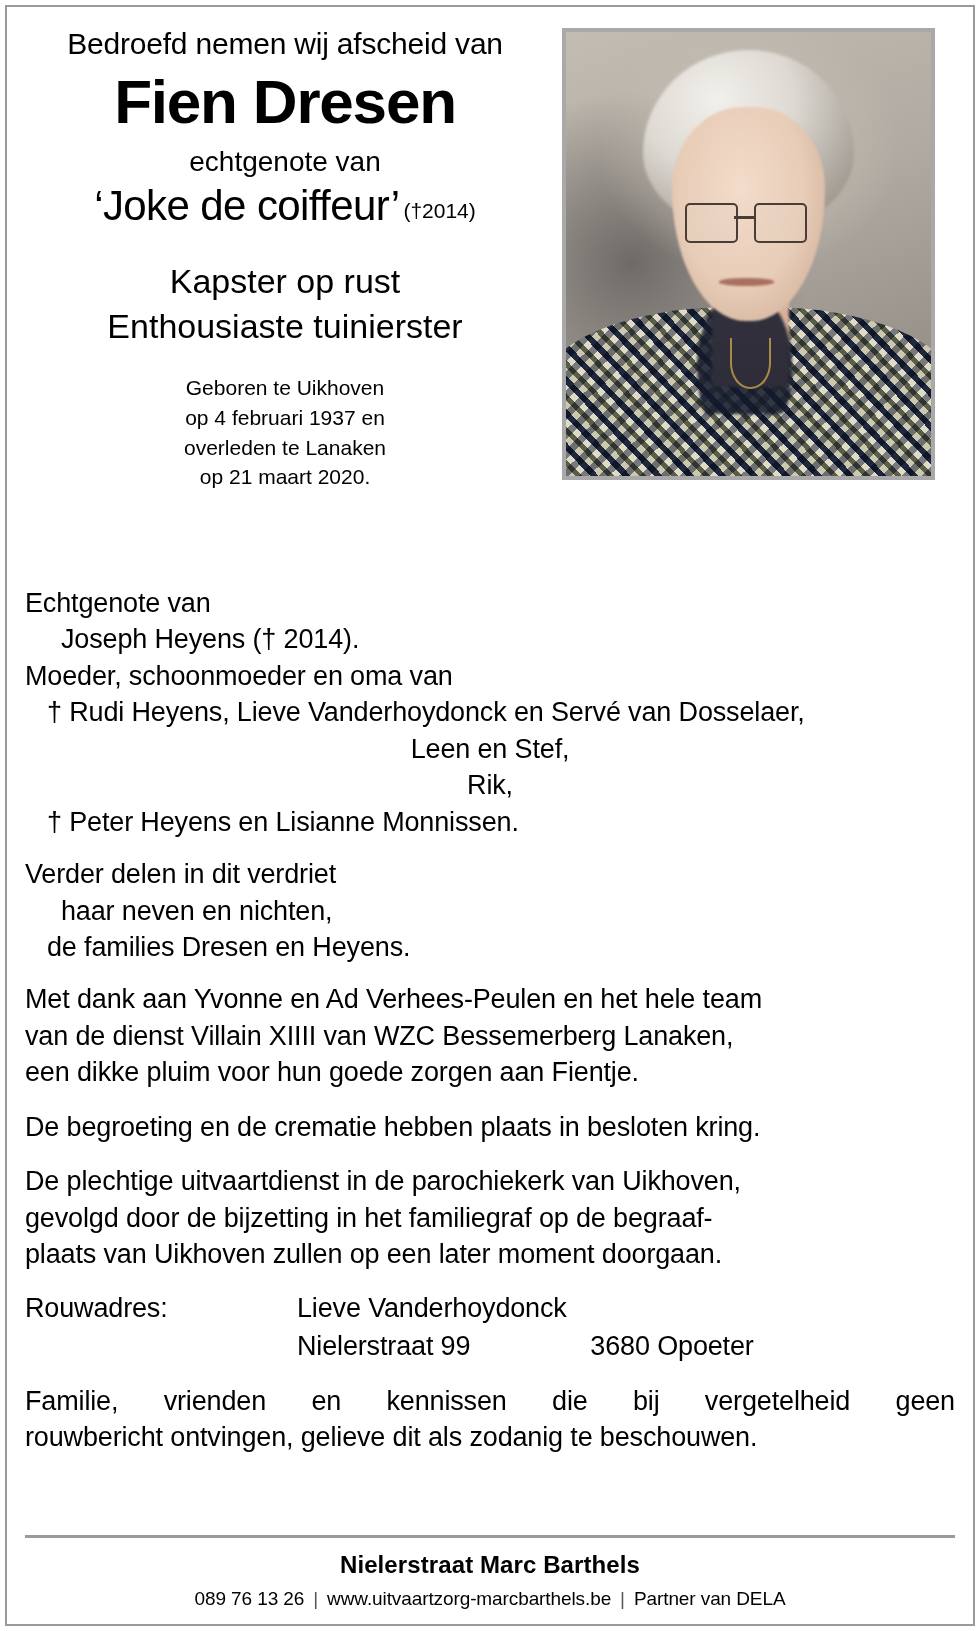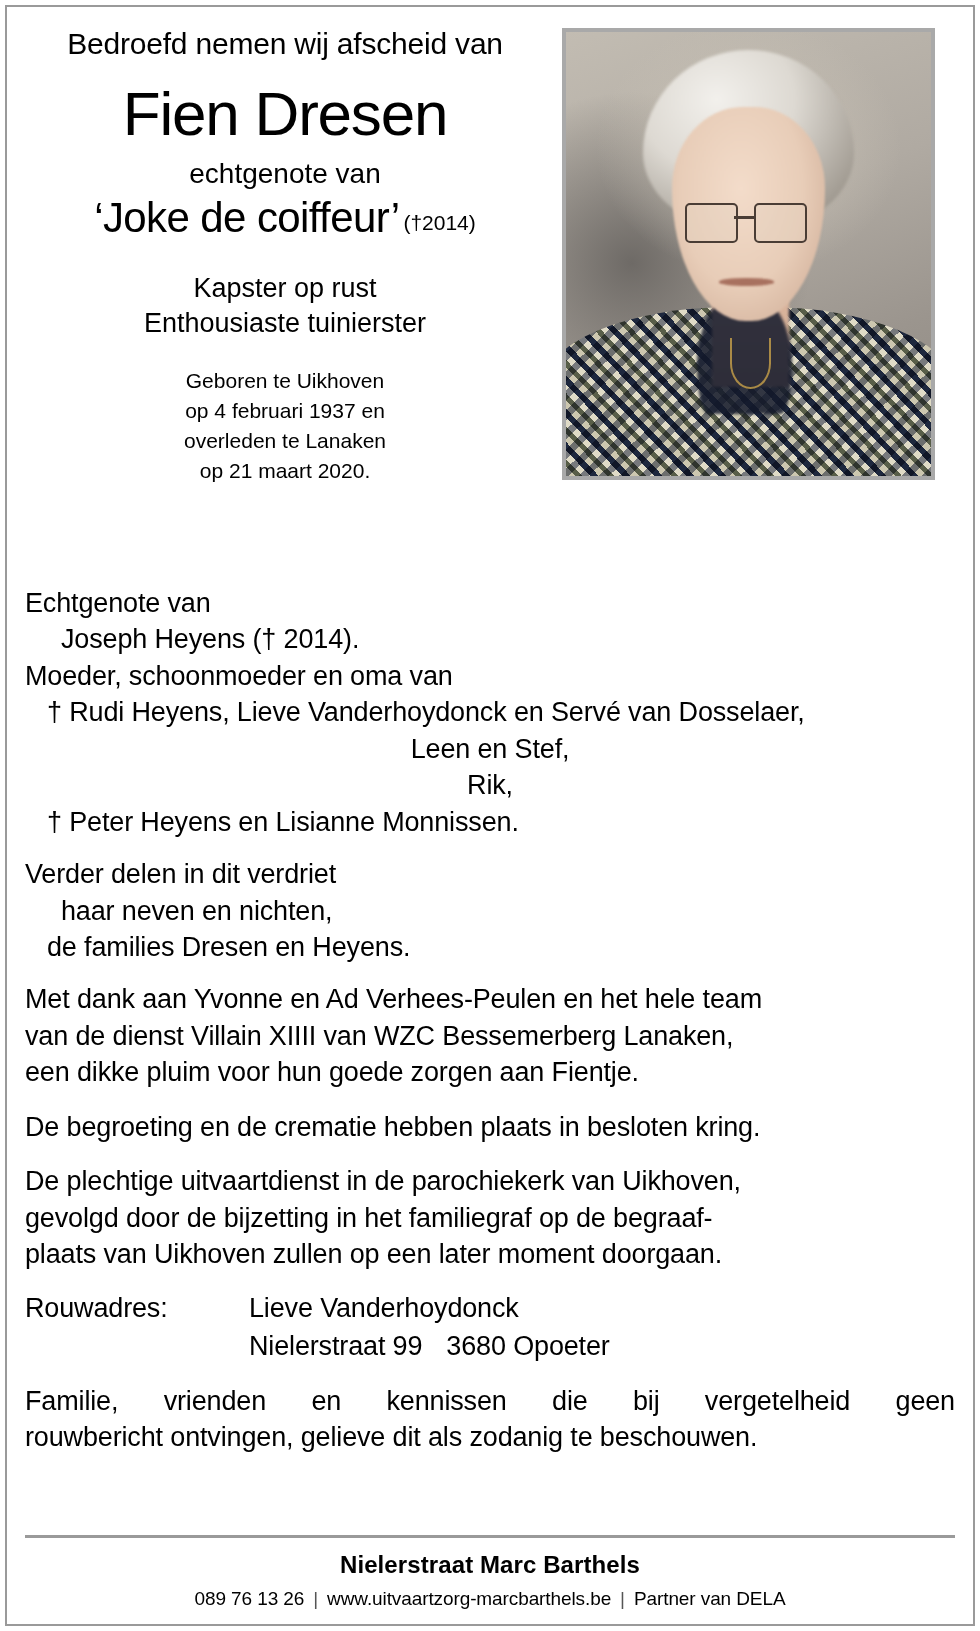--- a/index.html
+++ b/index.html
@@ -154,24 +154,24 @@
     text-align: center;
   }
   .h-lead {
     font-size: 30px;
     font-weight: 300;
     line-height: 1.25;
     letter-spacing: -0.2px;
   }
   .h-name {
     font-size: 62px;
-    font-weight: 400;
+    font-weight: 700;
     line-height: 1.18;
     letter-spacing: -1.2px;
-    margin-top: 14px;
+    margin-top: 2px;
   }
   .h-sub {
     font-size: 28px;
     font-weight: 300;
     line-height: 1.3;
     margin-top: 6px;
   }
   .h-nick-row {
     margin-top: 0px;
     line-height: 1.25;
@@ -182,21 +182,21 @@
     font-weight: 300;
     letter-spacing: -0.6px;
   }
   .h-nick-year {
     font-size: 21px;
     font-weight: 300;
     vertical-align: 2px;
     margin-left: 4px;
   }
   .h-roles {
-    font-size: 27px;
+    font-size: 34px;
     font-weight: 300;
     line-height: 1.33;
     margin-top: 26px;
   }
   .h-dates {
     font-size: 21px;
     font-weight: 300;
     line-height: 1.42;
     margin-top: 24px;
   }
@@ -229,20 +229,21 @@
   }
   .para.just { text-align: justify; }
   .para.just > span { display: block; }
 
   .addr-row {
     display: flex;
     font-size: 27px;
     font-weight: 300;
     line-height: 1.38;
     letter-spacing: -0.15px;
+    gap: 48px;
   }
   .addr-label { width: 224px; flex: none; }
 
   
   .footer-rule {
     position: absolute;
     left: 18px;
     right: 18px;
     bottom: 86px;
     height: 3px;

